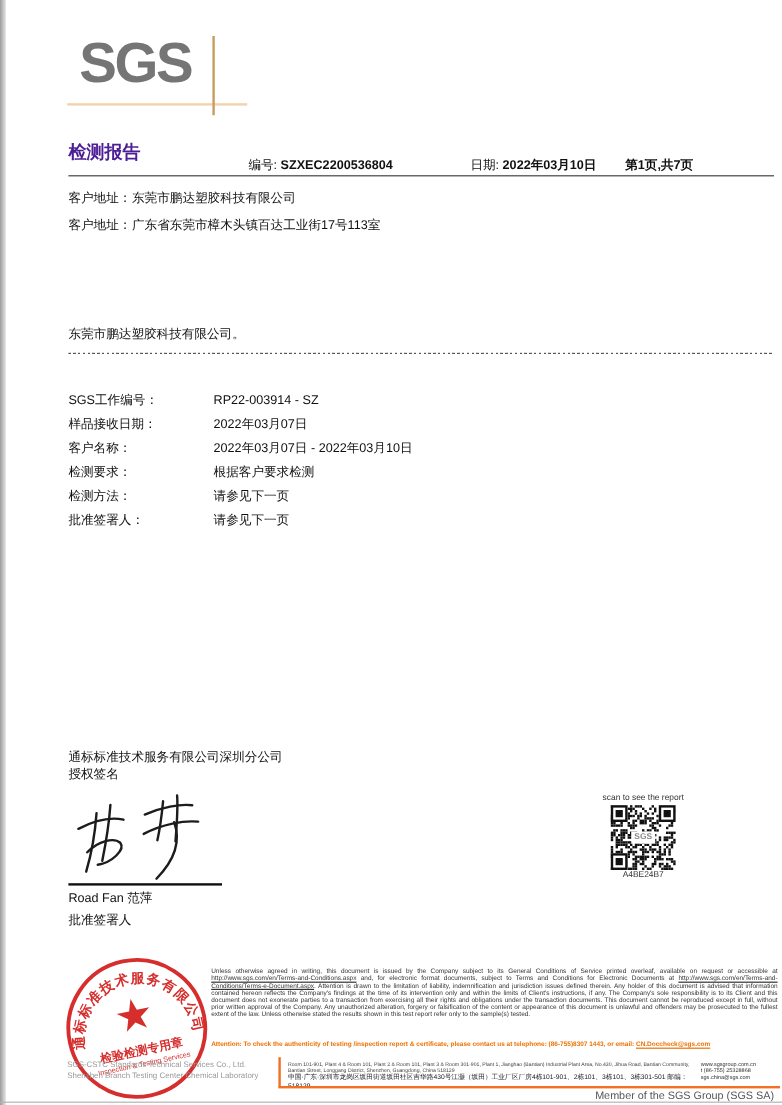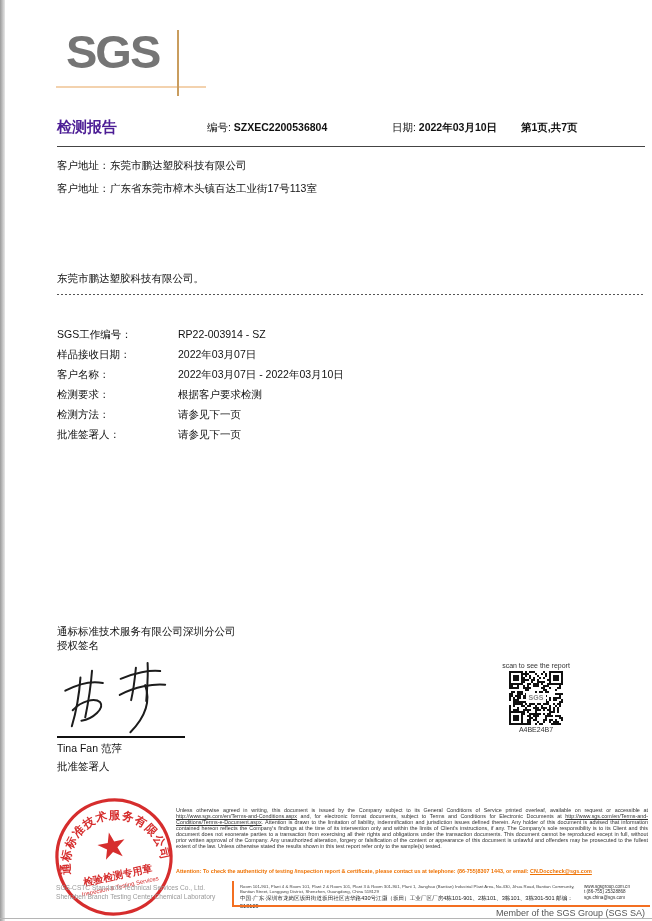--- a/index.html
+++ b/index.html
@@ -9,21 +9,21 @@
   .left-strip{left:0;top:0;width:5px;height:921px;background:linear-gradient(to right,#9a9a9a,#e8e8e8);}
   .bottom-edge{left:0;top:918px;width:652px;height:1px;background:#b5b5b5;}
 
   
   .logo-text{left:66px;top:28px;font-size:47px;font-weight:bold;color:#757575;letter-spacing:-2px;line-height:1;}
   .logo-hline{left:56px;top:86px;width:150px;height:2px;background:#f3d2ae;}
   .logo-vline{left:177px;top:30px;width:2px;height:66px;background:#c99d5e;}
 
   
   .title{left:57px;top:118px;font-size:15px;font-weight:bold;color:#4c1d95;}
-  .hinfo{top:121px;font-size:10.5px;color:#111;}
+  .hinfo{top:131px;font-size:10.5px;color:#111;}
   .hlabel{font-weight:normal;}
   .hval{font-weight:bold;}
   .header-rule{left:57px;top:146px;width:588px;height:1px;background:#444;}
 
   
   .rows{display:flex;flex-direction:column;}
   .row{display:flex;align-items:flex-start;font-size:10.5px;line-height:13px;}
   .lbl{flex:none;color:#111;}
   .cust .lbl{width:53px;}
   .samp .lbl,.work .lbl{width:121px;}
@@ -152,21 +152,21 @@
       <path d="M36,10 C34,24 31,38 26,56"></path>
       <path d="M14,48 C24,39 37,37 42,42 C46,48 34,58 22,59"></path>
       <path d="M80,10 C78,22 76,32 73,42"></path>
       <path d="M64,20 C78,15 94,13 104,15"></path>
       <path d="M92,6 C92,18 90,30 88,44"></path>
       <path d="M62,36 C78,29 96,27 108,29"></path>
       <path d="M88,28 C92,42 88,58 70,74"></path>
     </g>
   </svg>
   <div class="abs sig-line"></div>
-  <div class="abs sig-name">Tina Fan 范萍</div>
+  <div class="abs sig-name">Road Fan 范萍</div>
   <div class="abs sig-title">批准签署人</div>
 
   <div class="abs qr-block">
     <div class="qr-cap">scan to see the report</div>
     <div class="qr-box">
       <div class="qr-cells">
           <div class="on"></div>
           <div class="on"></div>
           <div class="on"></div>
           <div class="on"></div>

